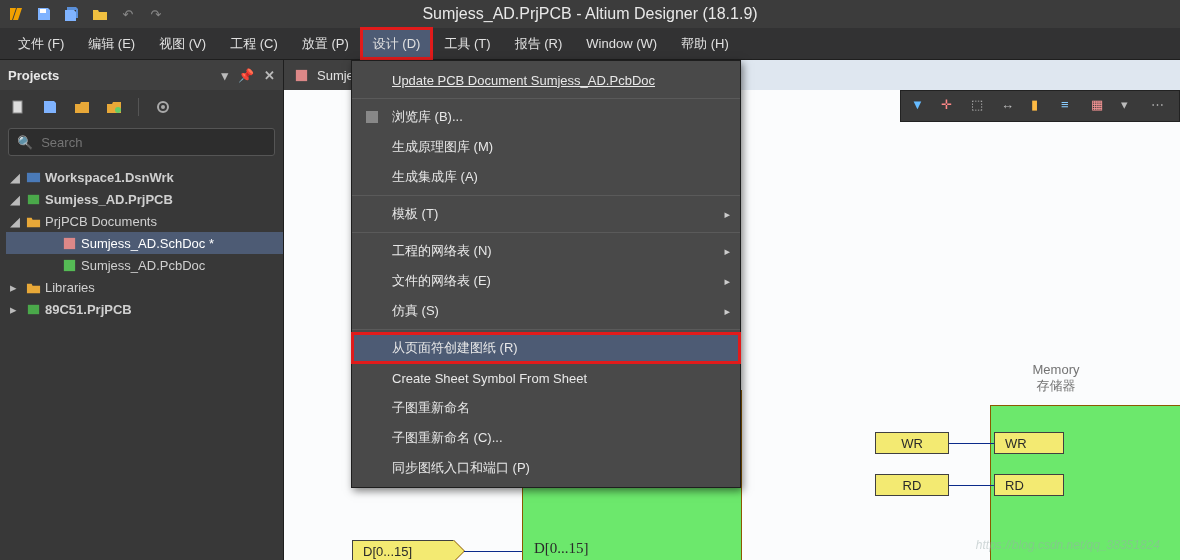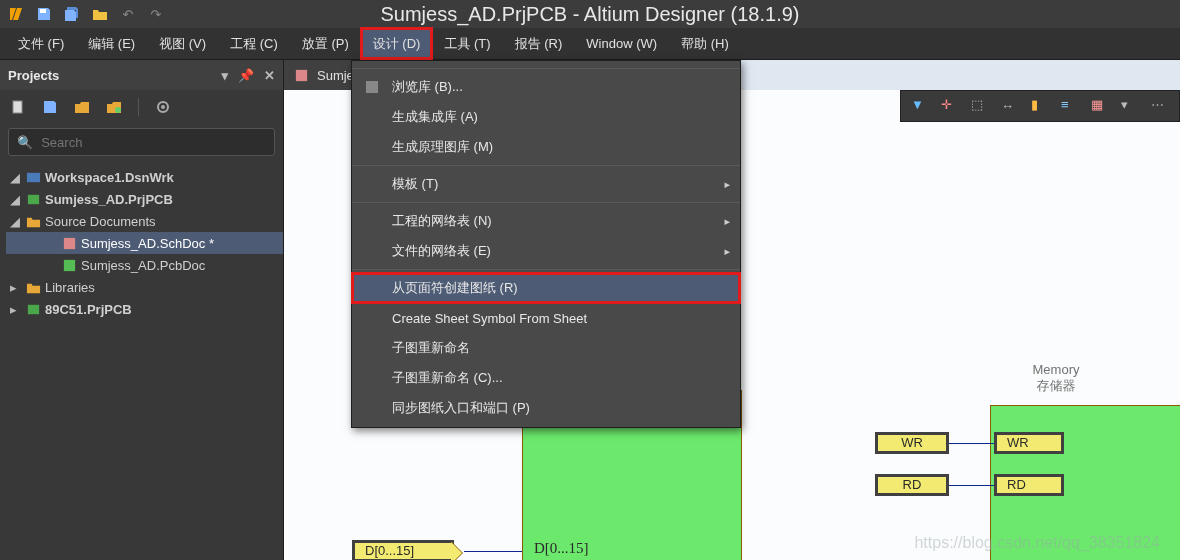--- a/index.html
+++ b/index.html
@@ -1,20 +1,20 @@
 <!DOCTYPE html>
 <html><head>
 <meta charset="utf-8">
 <style>
 * { margin:0; padding:0; box-sizing:border-box; font-family:"Microsoft YaHei","Segoe UI",sans-serif; font-size:13px; user-select:none; }
 body { width:1180px; height:560px; background:#323233; color:#ccc; overflow:hidden; position:relative; }
 
 .titlebar { height:28px; background:#3c3c3c; display:flex; align-items:center; padding:0 8px; gap:12px; }
 .tb-ico { width:16px; height:16px; display:inline-flex; align-items:center; justify-content:center; color:#e8e8e8; }
-.title-text { position:absolute; left:50%; transform:translateX(-50%); color:#e8e8e8; font-size:20px; }
+.title-text { position:absolute; left:50%; transform:translateX(-50%); color:#e8e8e8; font-size:16px; }
 
 .menubar { height:32px; background:#323233; display:flex; align-items:stretch; padding:0 6px; border-bottom:1px solid #1e1e1e; }
 .menubar .mitem { padding:0 12px; display:flex; align-items:center; color:#e0e0e0; cursor:default; }
 .red-box { outline:3px solid #e11b1b; outline-offset:-2px; background:#4d5b74; }
 
 .body-row { display:flex; height:calc(100% - 60px); }
 
 .projects-panel { width:284px; background:#383838; border-right:1px solid #1e1e1e; display:flex; flex-direction:column; }
 .pp-head { height:30px; display:flex; align-items:center; justify-content:space-between; padding:0 8px; background:#404040; color:#e8e8e8; font-weight:bold; }
 .pp-head-ctrl { display:flex; gap:10px; align-items:center; color:#bbb; }
@@ -28,38 +28,38 @@
 .tree .sel { background:#4d5b74; color:#fff; }
 .indent1 { padding-left:18px; }
 .indent2 { padding-left:34px; }
 .indent3 { padding-left:56px!important; }
 .tree-ico { width:15px; height:15px; display:inline-flex; align-items:center; justify-content:center; }
 
 .workarea { flex:1; position:relative; background:#dfe7f0; overflow:hidden; }
 .doc-tab { position:absolute; left:0; top:0; height:30px; display:flex; align-items:center; background:#404040; padding:0 14px 0 10px; color:#e0e0e0; gap:8px; border-right:1px solid #1e1e1e; z-index:5; }
 .canvas { position:absolute; inset:30px 0 0 0; background:#fbfcfd; }
 .block { position:absolute; background:#6ce86c; border:1px solid #8b5a00; }
-.port { position:absolute; background:#f3ea72; border:3px solid #404040; height:22px; display:flex; align-items:flex-start; padding:0 10px; color:#2a2a2a; font-family:"Times New Roman",serif; font-size:15px; }
+.port { position:absolute; background:#f3ea72; border:1px solid #404040; height:22px; display:flex; align-items:center; padding:0 10px; color:#2a2a2a; font-family:"Times New Roman",serif; font-size:15px; }
 .port.arrow::after { content:""; position:absolute; right:-11px; top:-1px; width:0; height:0; border-top:11px solid transparent; border-bottom:11px solid transparent; border-left:11px solid #f3ea72; }
 .port.arrow::before { content:""; position:absolute; right:-12px; top:-1px; width:0; height:0; border-top:11px solid transparent; border-bottom:11px solid transparent; border-left:11px solid #8b5a00; }
 .wire { position:absolute; background:#0b2a8a; height:1px; }
 .label-txt { position:absolute; font-family:"Times New Roman",serif; font-size:15px; color:#2a2a2a; }
 .block-title { position:absolute; color:#737373; font-family:"Times New Roman",serif; font-size:18px; text-align:center; }
 
 .dropdown { position:absolute; left:351px; top:60px; width:390px; background:#494949; border:1px solid #1e1e1e; box-shadow:2px 3px 8px rgba(0,0,0,.5); z-index:50; padding:4px 0; color:#e8e8e8; }
 .dropdown .drow { height:30px; display:flex; align-items:center; padding-left:40px; padding-right:14px; position:relative; }
 .dropdown .drow.sub::after { content:"▸"; position:absolute; right:10px; color:#ccc; font-size:11px; }
 .dropdown .drow .dico { position:absolute; left:12px; width:16px; height:16px; }
 .dropdown .sep { height:1px; background:#5a5a5a; margin:3px 0; }
 .dropdown .drow.red { outline:3px solid #e11b1b; outline-offset:-2px; background:#4d5b74; }
 
 .view-toolbar { position:absolute; right:0; top:90px; height:32px; background:#3a3a3a; display:flex; align-items:center; gap:12px; padding:0 10px; z-index:40; border:1px solid #222; }
 .vt-ico { width:18px; height:18px; display:inline-flex; color:#bbb; }
 
-.watermark { position:absolute; right:20px; bottom:8px; color:#9aa; font-size:16px; opacity:.45; z-index:5;}
+.watermark { position:absolute; right:20px; bottom:8px; color:#9aa; font-size:12px; opacity:.45; font-style:italic; z-index:5;}
 svg { width:100%; height:100%; }
 </style>
 </head>
 <body>
 
 <div class="titlebar">
   <span class="tb-ico">
       <svg viewBox="0 0 16 16">
         <path fill="#f0a000" d="M2 2h6l-4 12H2zM9 2h5l-4 12h-5z"></path>
       </svg>
@@ -183,21 +183,21 @@
           </span>
           <b>Sumjess_AD.PrjPCB</b>
         </div>
       <div class="row indent2">
           <span class="tw">◢</span>
           <span class="tree-ico">
             <svg viewBox="0 0 16 16">
               <path fill="#e8a838" d="M1 4h5l1 2h8v8H1z"></path>
             </svg>
           </span>
-          <span>Source Documents</span>
+          <span>PrjPCB Documents</span>
         </div>
       <div class="row indent3 sel">
           <span class="tree-ico">
             <svg viewBox="0 0 16 16">
               <rect x="2" y="2" width="12" height="12" fill="#d88"></rect>
             </svg>
           </span>
           <span>Sumjess_AD.SchDoc *</span>
         </div>
       <div class="row indent3">
@@ -265,43 +265,49 @@
         </div>
       <div class="wire" style="left:665px;top:395px;width:45px;"></div>
       <div class="port" style="left:710px;top:384px;width:70px;">
           <span>RD</span>
         </div>
     </div>
   </div>
 </div>
 
 <div class="dropdown">
+  <div class="drow">
+      <span style="text-decoration:underline">Update PCB Document Sumjess_AD.PcbDoc</span>
+    </div>
   <div class="sep"></div>
   <div class="drow">
       <span class="dico"><svg viewBox="0 0 16 16">
           <rect x="2" y="2" width="12" height="12" fill="#888"></rect>
         </svg></span>
       <span>浏览库 (B)...</span>
     </div>
   <div class="drow">
+      <span>生成原理图库 (M)</span>
+    </div>
+  <div class="drow">
       <span>生成集成库 (A)</span>
-    </div>
-  <div class="drow">
-      <span>生成原理图库 (M)</span>
     </div>
   <div class="sep"></div>
   <div class="drow sub">
       <span>模板 (T)</span>
     </div>
   <div class="sep"></div>
   <div class="drow sub">
       <span>工程的网络表 (N)</span>
     </div>
   <div class="drow sub">
       <span>文件的网络表 (E)</span>
+    </div>
+  <div class="drow sub">
+      <span>仿真 (S)</span>
     </div>
   <div class="sep"></div>
   <div class="drow red">
       <span>从页面符创建图纸 (R)</span>
     </div>
   <div class="drow">
       <span>Create Sheet Symbol From Sheet</span>
     </div>
   <div class="drow">
       <span>子图重新命名</span>

